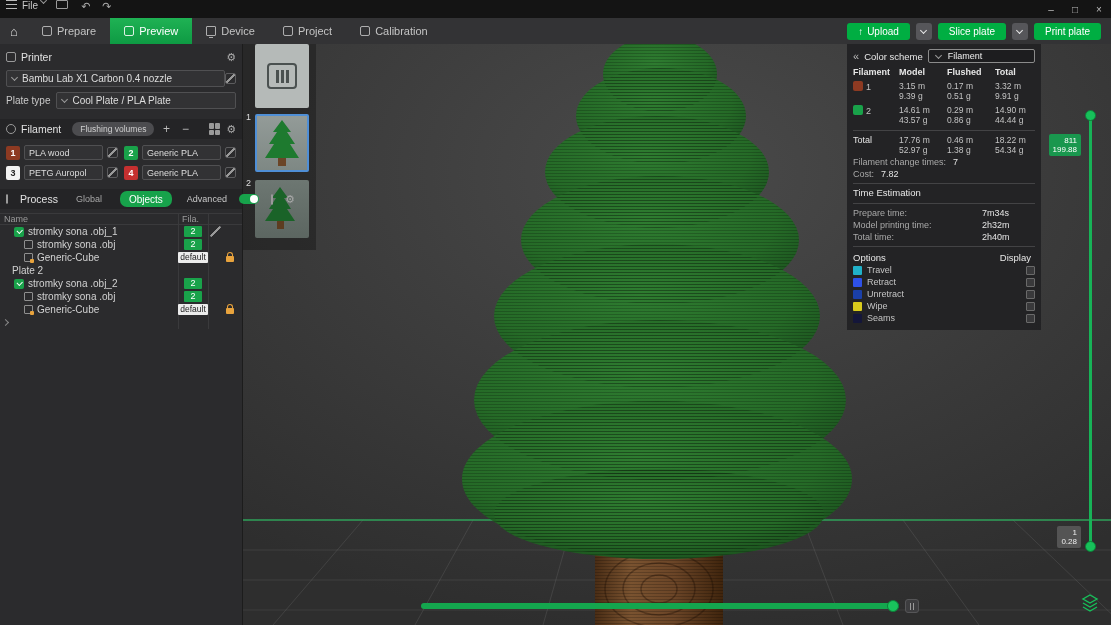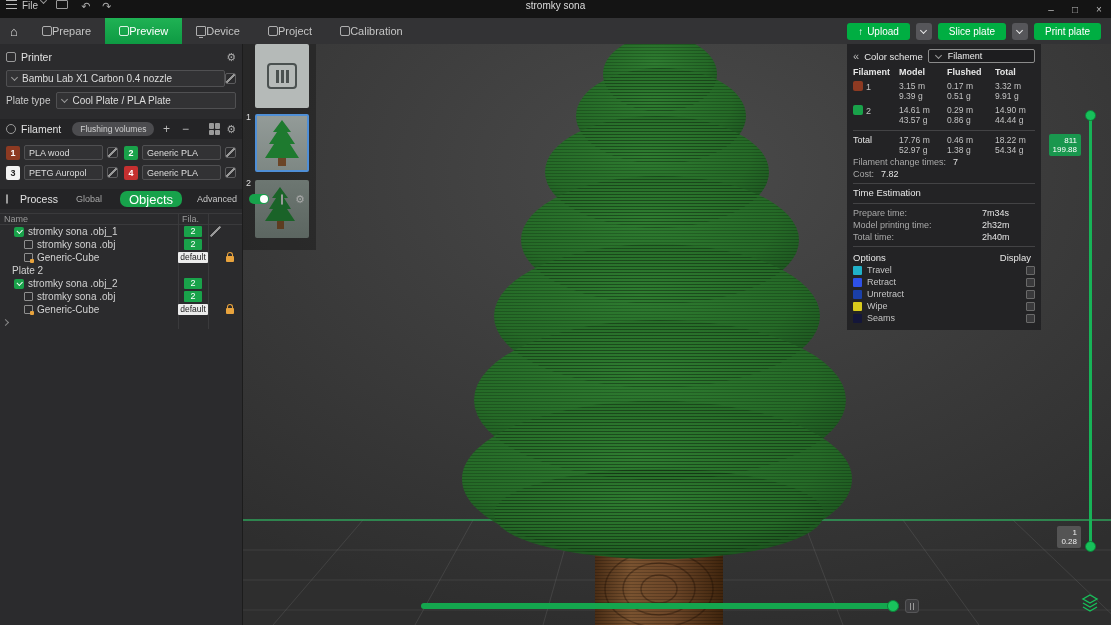--- a/index.html
+++ b/index.html
@@ -15,21 +15,21 @@
     border-bottom:1.2px solid #9a9a9a;transform:rotate(45deg);margin:-2px 3px 0 3px}
   .tb-icon{width:12px;height:9px;border:1px solid #9a9a9a;border-radius:1px;margin:0 7px}
   .tb-arrow{font-size:11px;color:#aaa;margin:0 6px;font-family:"DejaVu Sans",sans-serif}
   .tb-title{position:absolute;left:0;right:0;text-align:center;color:#ddd;font-size:10px}
   .winbtns{margin-left:auto;display:flex;gap:0;z-index:2}
   .winbtn{width:24px;height:18px;display:flex;align-items:center;justify-content:center;color:#bbb;font-size:10px}
   
   .tabbar{position:absolute;top:18px;left:0;width:1111px;height:26px;background:#333335;
     display:flex;align-items:stretch;font-size:11px;color:#c4c4c4;z-index:49}
   .home{width:28px;display:flex;align-items:center;justify-content:center;font-size:13px;color:#ddd}
-  .tab{display:flex;align-items:center;padding:0 14px}
+  .tab{display:flex;align-items:center;gap:5px;padding:0 14px}
   .tab.active{background:linear-gradient(#1fb254,#0e9a43);color:#fff}
   .ticon{width:10px;height:10px;border:1px solid currentColor;border-radius:2px;opacity:.85}
   .ticon.screen{border-radius:1px;position:relative}
   .ticon.screen::after{content:"";position:absolute;left:2px;right:2px;bottom:-3px;height:1.5px;background:currentColor}
   .tab-actions{margin-left:auto;display:flex;align-items:center;gap:6px;padding-right:10px}
   .gbtn{height:17px;border-radius:3px;background:#00ae42;color:#fff;display:flex;align-items:center;
     gap:4px;padding:0 11px;font-size:10px}
   .ddbox{width:16px;height:17px;background:#56565a;border-radius:3px;display:flex;align-items:center;justify-content:center}
   .ddbox .chev{border-color:#e8e8e8;margin:-2px 0 0 0}
   
@@ -49,21 +49,21 @@
     display:flex;align-items:center;padding:0 8px}
   .pm{width:14px;text-align:center;color:#bbb;font-size:12px}
   .grid4{width:12px;height:12px;display:grid;grid-template-columns:5px 5px;grid-gap:1px}
   .grid4 span{background:#9a9a9a;border-radius:1px}
   .filgrid{display:grid;grid-template-columns:1fr 1fr;grid-column-gap:6px;grid-row-gap:5px;padding:6px 6px 4px 6px}
   .filcell{display:flex;align-items:center;gap:4px}
   .numbox{width:14px;height:14px;border-radius:2px;font-size:9px;display:flex;align-items:center;
     justify-content:center;flex:none;font-weight:bold}
   .filname{flex:1;height:15px;border:1px solid #505052;background:#323234;border-radius:2px;
     display:flex;align-items:center;padding:0 4px;font-size:9px;color:#ddd;white-space:nowrap;overflow:hidden}
-  .seg-on{height:14px;border-radius:7px;background:#17a24b;color:#fff;font-size:13px;display:flex;
+  .seg-on{height:14px;border-radius:7px;background:#17a24b;color:#fff;font-size:10px;display:flex;
     align-items:center;padding:8px 9px}
   .seg-off{color:#a8a8a8;font-size:9px;padding:0 6px}
   .toggle{width:20px;height:10px;border-radius:5px;background:#17a24b;position:relative;flex:none}
   .toggle::after{content:"";position:absolute;right:1px;top:1px;width:8px;height:8px;border-radius:50%;background:#fff}
   .listicon{width:11px;height:11px;border:1px solid #9a9a9a;border-radius:2px;
     background:repeating-linear-gradient(#0000 0 2px,#9a9a9a 2px 3px)}
   .colhead{height:12px;display:flex;align-items:center;border-top:1px solid #3a3a3c;
     border-bottom:1px solid #3a3a3c;color:#9a9a9a;font-size:9px;position:relative;margin-top:4px}
   .treewrap{position:relative}
   .vline{position:absolute;top:0;bottom:0;width:1px;background:#3a3a3c}
@@ -143,21 +143,20 @@
 </head>
 <body>
 
 <div class="titlebar">
   <span class="hamburger"></span>
   <span>File</span>
   <span class="chev"></span>
   <span class="tb-icon"></span>
   <span class="tb-arrow">↶</span>
   <span class="tb-arrow">↷</span>
-  <span class="tb-title">stromky sona</span>
   <span class="winbtns">
     <span class="winbtn">–</span>
     <span class="winbtn">□</span>
     <span class="winbtn">×</span>
   </span>
 </div>
 
 <div class="tabbar">
   <span class="home">⌂</span>
   <div class="tab">

